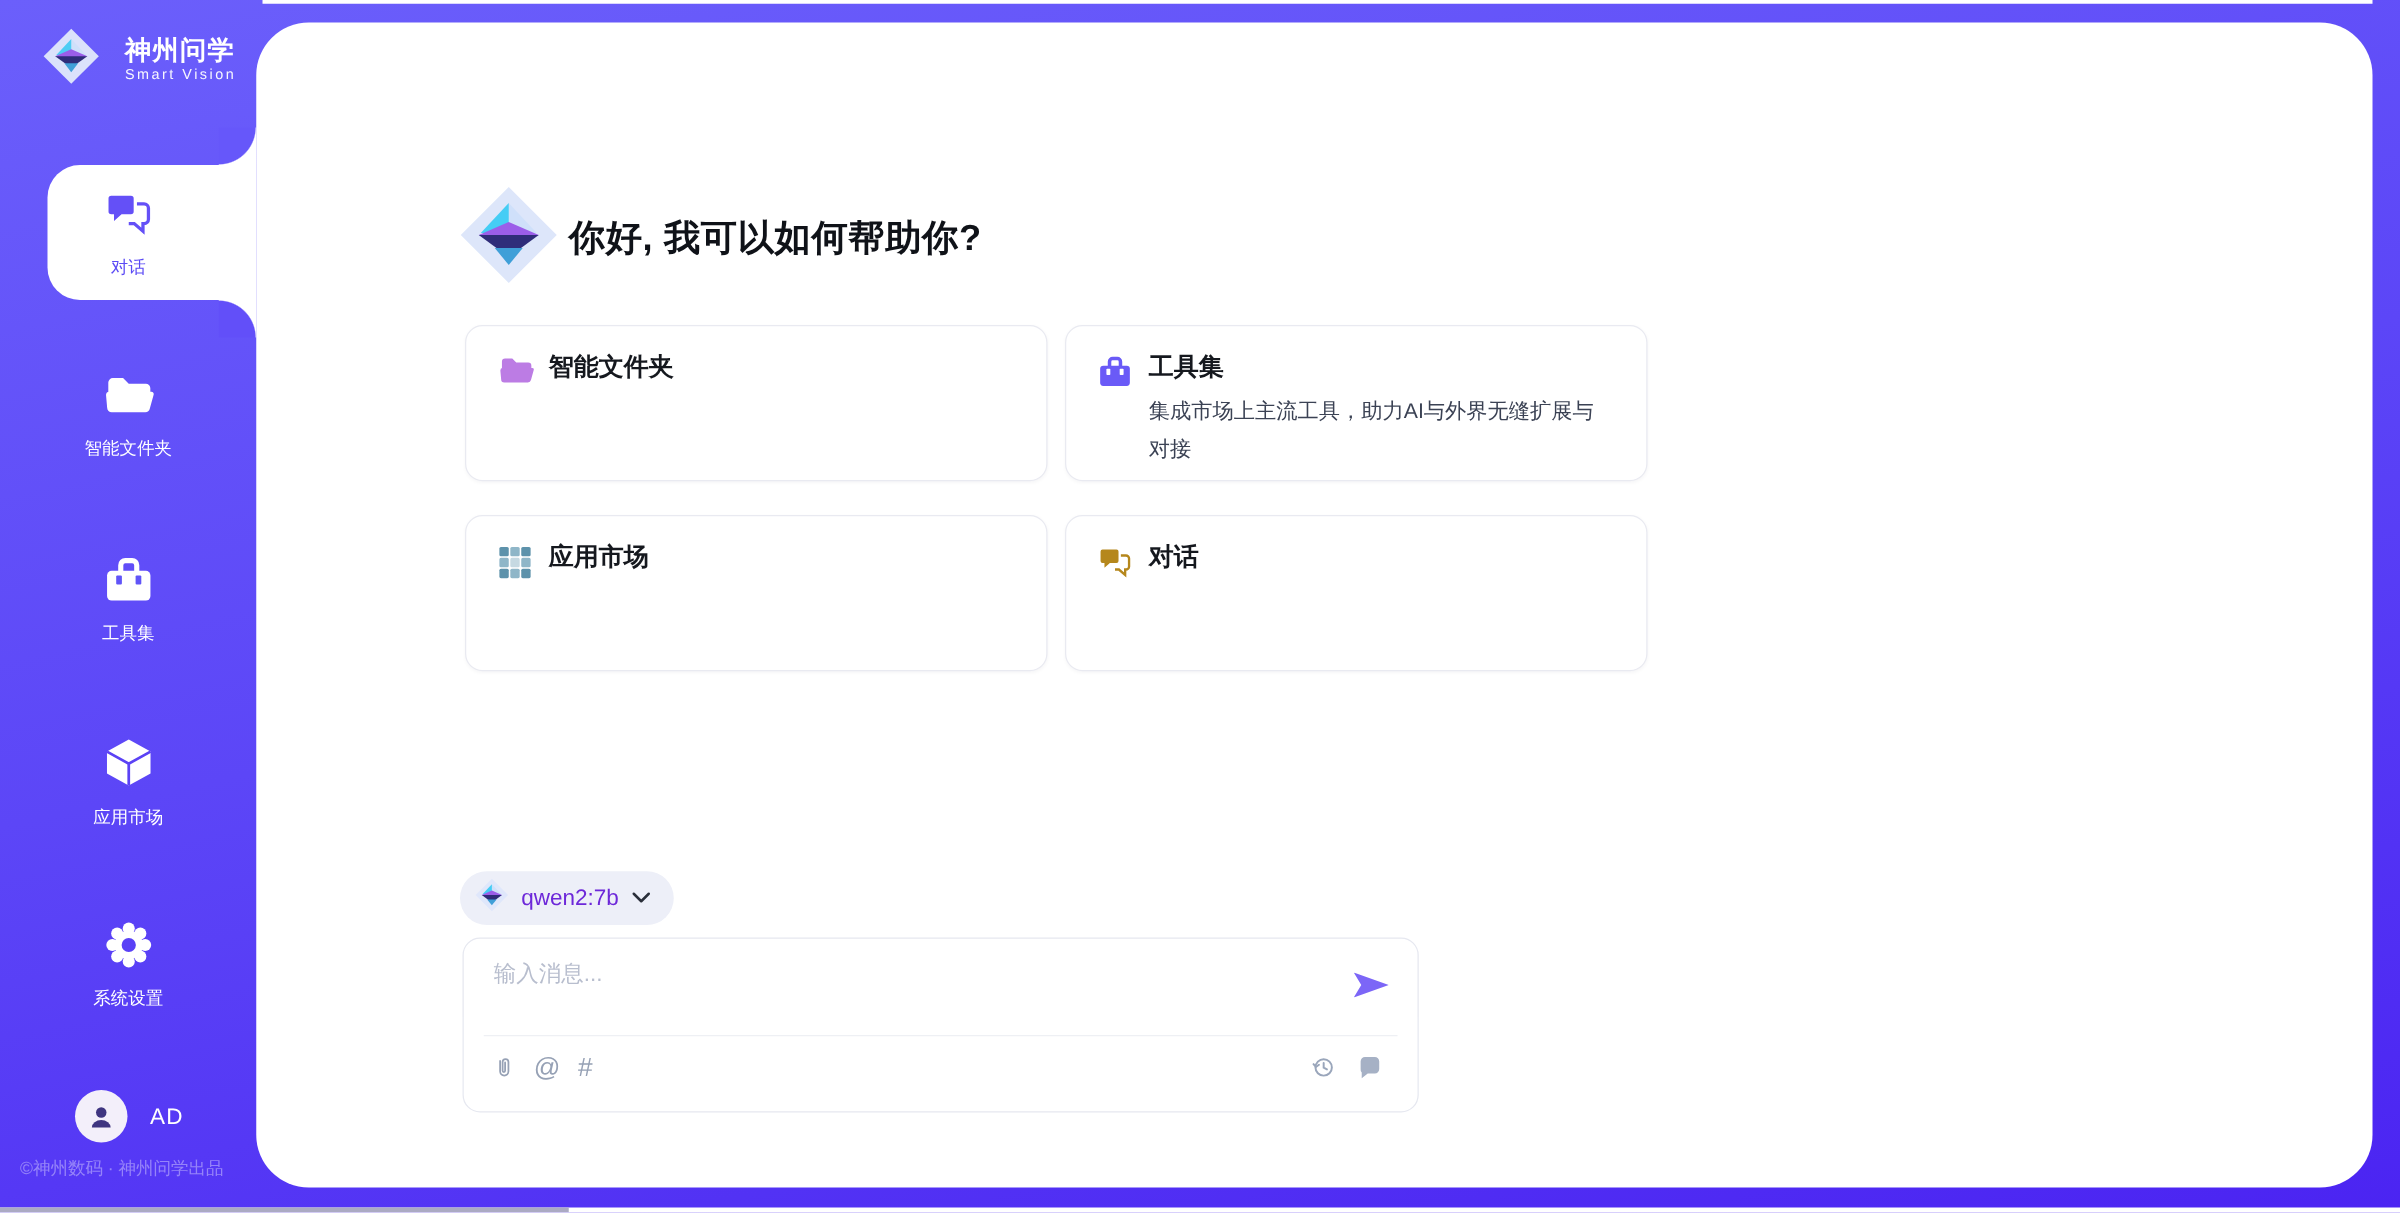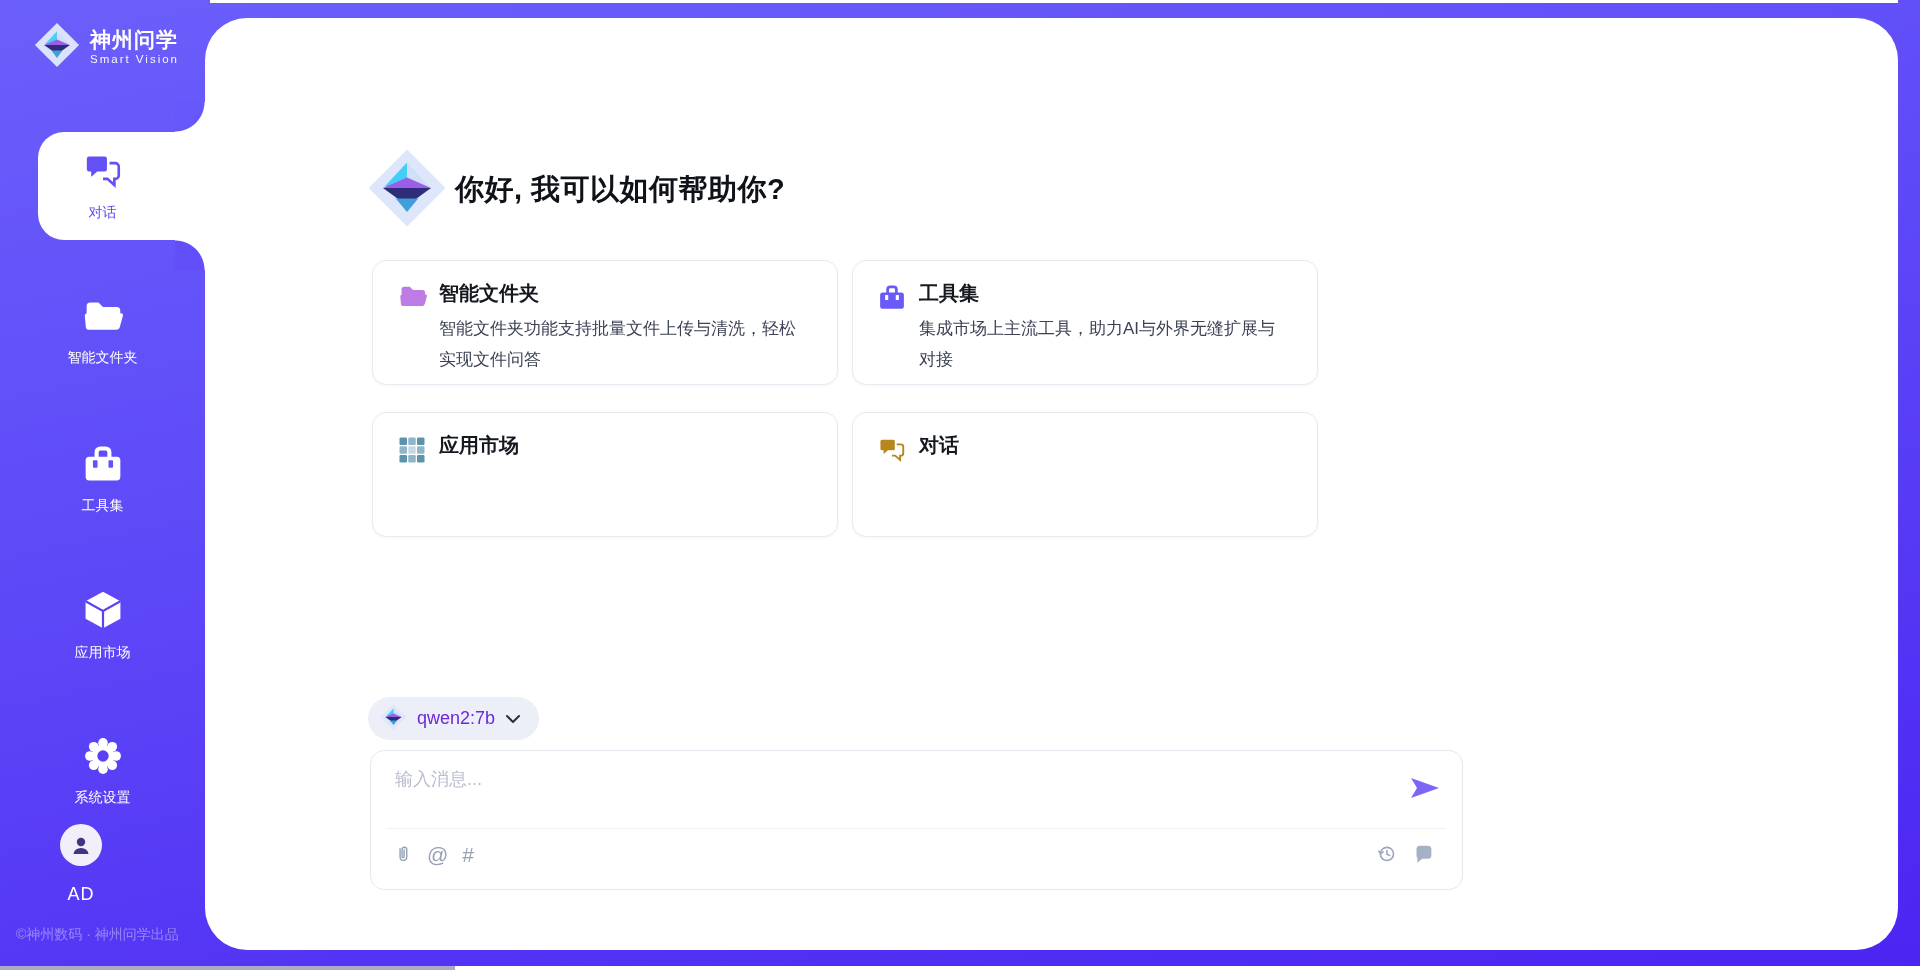--- a/index.html
+++ b/index.html
@@ -7,55 +7,55 @@
   .screen{position:relative;width:1920px;height:970px;overflow:hidden;
     background:linear-gradient(168deg,#6B5FFB 0%,#5C46F7 48%,#4B24F2 100%);}
   
   .main-card{position:absolute;left:205px;top:18px;width:1693px;height:932px;
     background:#fff;border-radius:42px;}
   .top-hairline{position:absolute;left:210px;top:0;width:1688px;height:3px;background:#ffffff;}
   .bottom-edge{position:absolute;left:0;bottom:0;width:1920px;height:4px;background:#ffffff;}
   .bottom-edge-left{position:absolute;left:0;bottom:0;width:455px;height:4px;background:#abaac3;}
   
   .sidebar{position:absolute;left:0;top:0;width:205px;height:970px;}
-  .brand{position:absolute;left:34px;top:22px;display:flex;align-items:center;gap:10px;}
+  .brand{position:absolute;left:34px;top:22px;display:flex;align-items:center;gap:20px;}
   .brand-text{color:#fff;}
   .brand-name{font-size:21px;font-weight:700;letter-spacing:1px;line-height:24px;}
   .brand-sub{font-size:11.5px;letter-spacing:2px;line-height:14px;opacity:.95;}
   .active-tab{position:absolute;left:38px;top:132px;width:167px;height:108px;
     background:#fff;border-radius:26px 0 0 26px;}
   .fillet{position:absolute;width:30px;height:30px;left:175px;}
   .fillet.top{top:102px;background:radial-gradient(circle 30px at 0 0,#6657FA 0 29px,#ffffff 30px);}
   .fillet.bottom{top:240px;background:radial-gradient(circle 30px at 0 30px,#624FF9 0 29px,#ffffff 30px);}
   .nav-item{position:absolute;left:0;width:205px;text-align:center;cursor:pointer;}
   .nav-item .icon{display:block;margin:0 auto;}
   .nav-label{display:block;margin-top:8px;font-size:14px;color:#ffffff;}
   .nav-item.active .nav-label{color:#5B4AF5;font-weight:500;}
-  .user-row{position:absolute;left:60px;top:824px;display:flex;align-items:center;gap:18px;cursor:pointer;flex-direction:column;}
+  .user-row{position:absolute;left:60px;top:872px;display:flex;align-items:center;gap:18px;cursor:pointer;}
   .avatar{width:42px;height:42px;border-radius:50%;background:#f3effa;display:flex;align-items:center;justify-content:center;}
   .user-name{color:#fff;font-size:18px;letter-spacing:1px;}
   .side-footer{position:absolute;left:16px;top:926px;font-size:14px;color:rgba(255,255,255,.38);}
   
   .greeting{position:absolute;left:367px;top:146px;display:flex;align-items:center;gap:8px;}
   .greeting-title{font-size:29px;font-weight:700;color:#0f1218;letter-spacing:.5px;}
   
   .feature-card{position:absolute;width:466px;height:125px;box-sizing:border-box;
     border:1px solid #e9eaf1;border-radius:14px;background:#fff;cursor:pointer;
     box-shadow:0 1px 3px rgba(25,25,60,.04);}
   .fc-0{left:372px;top:260px;} .fc-1{left:852px;top:260px;}
   .fc-2{left:372px;top:412px;} .fc-3{left:852px;top:412px;}
   .fc-icon{position:absolute;left:24px;top:22px;}
   .fc-title{position:absolute;left:66px;top:19px;font-size:20px;font-weight:700;color:#15181e;}
   .fc-desc{position:absolute;left:66px;top:52px;width:366px;font-size:17px;line-height:31px;color:#3b4254;}
   
   .model-pill{position:absolute;left:368px;top:697px;height:43px;padding:0 18px 0 12px;
     display:flex;align-items:center;gap:10px;background:#edeff8;border-radius:22px;cursor:pointer;}
   .model-name{font-size:18px;color:#6d28d9;}
   
-  .composer{position:absolute;left:370px;top:750px;width:1093px;height:140px;box-sizing:border-box;
+  .composer{position:absolute;left:370px;top:750px;width:765px;height:140px;box-sizing:border-box;
     border:1px solid #e6e8f0;border-radius:14px;background:#fff;}
   .composer textarea{position:absolute;left:22px;top:14px;width:860px;height:56px;border:0;outline:0;
     resize:none;font-family:inherit;font-size:18px;color:#2a2f3a;background:transparent;}
   .composer textarea::placeholder{color:#b8bece;}
   .send-btn{position:absolute;right:22px;top:26px;width:30px;height:24px;border:0;background:transparent;
     padding:0;cursor:pointer;}
   .comp-divider{position:absolute;left:16px;right:16px;top:77px;height:1px;background:#eef0f4;}
   .comp-tools{position:absolute;left:22px;top:92px;display:flex;align-items:center;gap:14px;}
   .comp-tools-right{position:absolute;right:28px;top:92px;display:flex;align-items:center;gap:16px;}
   .tool-btn{border:0;background:transparent;padding:0;cursor:pointer;display:flex;align-items:center;
@@ -186,21 +186,20 @@
   </div>
 
   <div class="feature-card fc-0">
     <span class="fc-icon">
       <svg width="32" height="28" viewBox="0 0 48 44">
         <path d="M6 10 a4 4 0 0 1 4 -4 h9 l5 5 h15 a4 4 0 0 1 4 4 v4 H6 z" fill="#bc7ce4"></path>
         <path d="M4 21 a3 3 0 0 1 3 -3 h37 a2 2 0 0 1 1.9 2.6 l-3.4 12.5 a4 4 0 0 1 -3.9 3 H9 a4 4 0 0 1 -4 -4 z" fill="#bc7ce4"></path>
       </svg>
     </span>
     <span class="fc-title">智能文件夹</span>
-    <span class="fc-desc">智能文件夹功能支持批量文件上传与清洗，轻松实现文件问答</span>
   </div>
 
   <div class="feature-card fc-1">
     <span class="fc-icon">
       <svg width="30" height="29" viewBox="0 0 48 46">
         <path d="M17 16 v-6 a4 4 0 0 1 4 -4 h6 a4 4 0 0 1 4 4 v6" fill="none" stroke="#6a5af7" stroke-width="4.5"></path>
         <rect x="5" y="15" width="38" height="26" rx="4" fill="#6a5af7"></rect>
         <rect x="13" y="19" width="5" height="8" rx="1" fill="#ffffff"></rect>
         <rect x="30" y="19" width="5" height="8" rx="1" fill="#ffffff"></rect>
       </svg>

